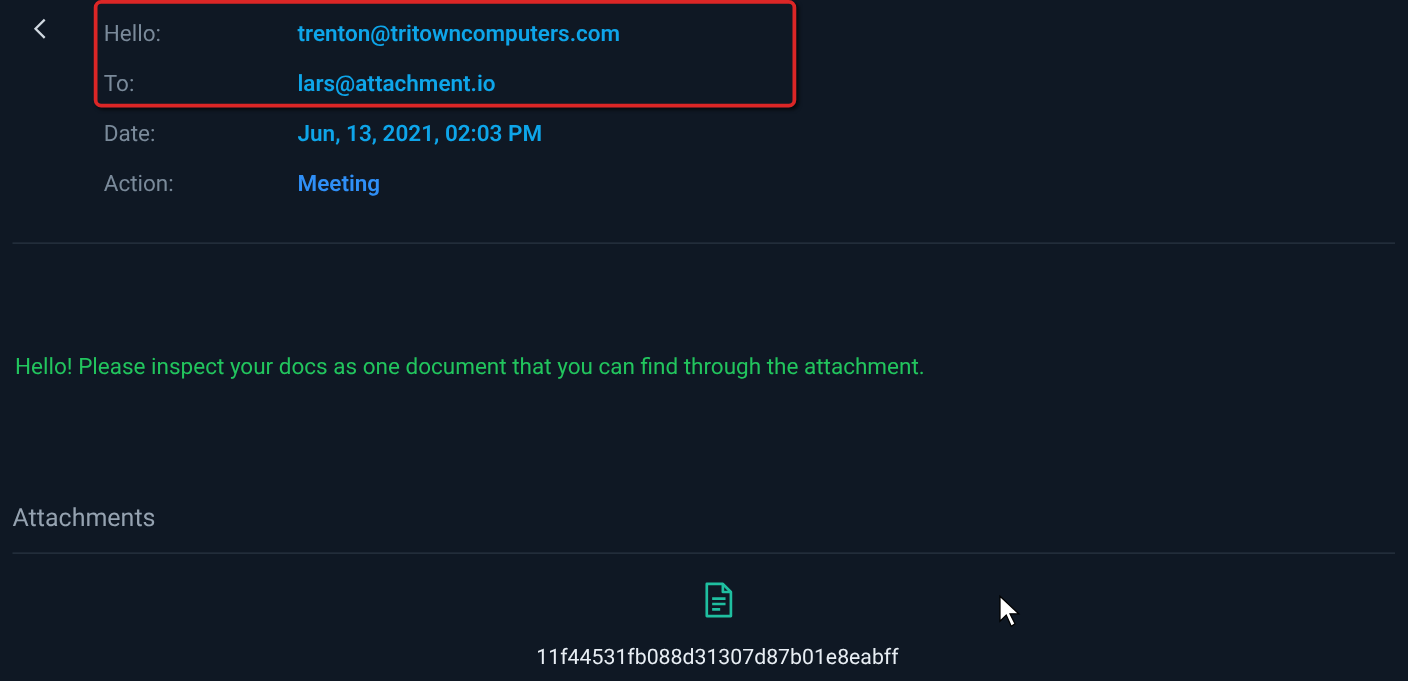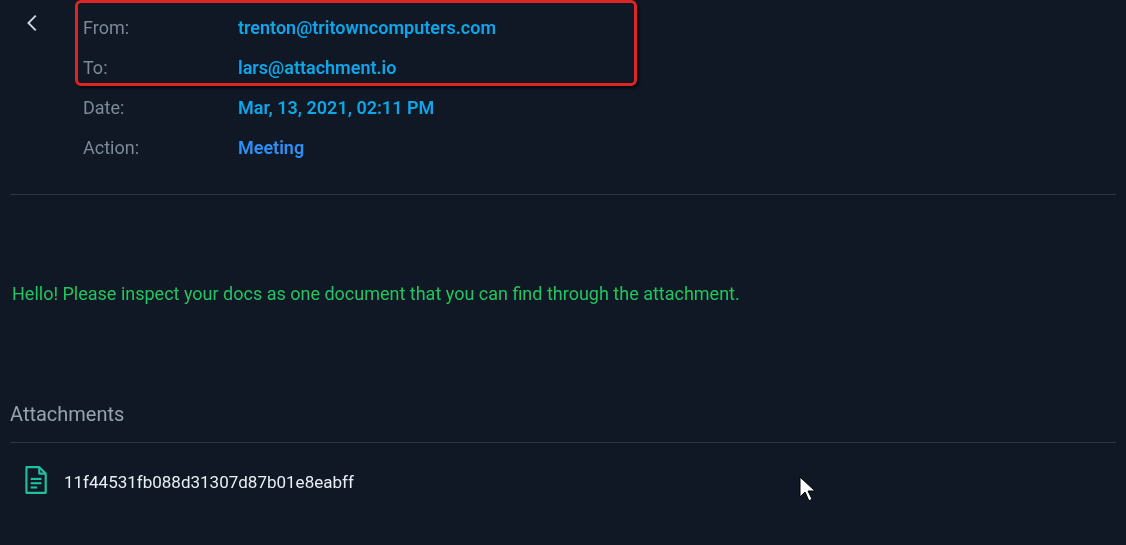--- a/index.html
+++ b/index.html
@@ -88,20 +88,21 @@
     .divider2 {
       border: none;
       border-top: 1px solid #2a3542;
       margin: 16px 10px 0 10px;
     }
     .attachment-row {
       display: flex;
       align-items: center;
       margin: 22px 0 0 22px;
       gap: 16px;
+      flex-direction: column;
     }
     .attachment-icon svg {
       width: 26px;
       height: 30px;
     }
     .attachment-name {
       color: #e8eef4;
       font-size: 17px;
       font-weight: 400;
     }
@@ -122,30 +123,30 @@
 <div class="back-arrow">
   <span>
     <svg viewBox="0 0 24 24">
         <path d="M15 4 L7 12 L15 20"></path>
       </svg>
   </span>
 </div>
 
 <div class="header-block">
   <div class="header-row">
-    <div class="header-label">From:</div>
+    <div class="header-label">Hello:</div>
     <div class="header-value">trenton@tritowncomputers.com</div>
   </div>
   <div class="header-row">
     <div class="header-label">To:</div>
     <div class="header-value">lars@attachment.io</div>
   </div>
   <div class="header-row">
     <div class="header-label">Date:</div>
-    <div class="header-value">Mar, 13, 2021, 02:11 PM</div>
+    <div class="header-value">Jun, 13, 2021, 02:03 PM</div>
   </div>
   <div class="header-row">
     <div class="header-label">Action:</div>
     <div class="action-link">Meeting</div>
   </div>
 </div>
 
 <div class="highlight-box"></div>
 
 <hr class="divider">

